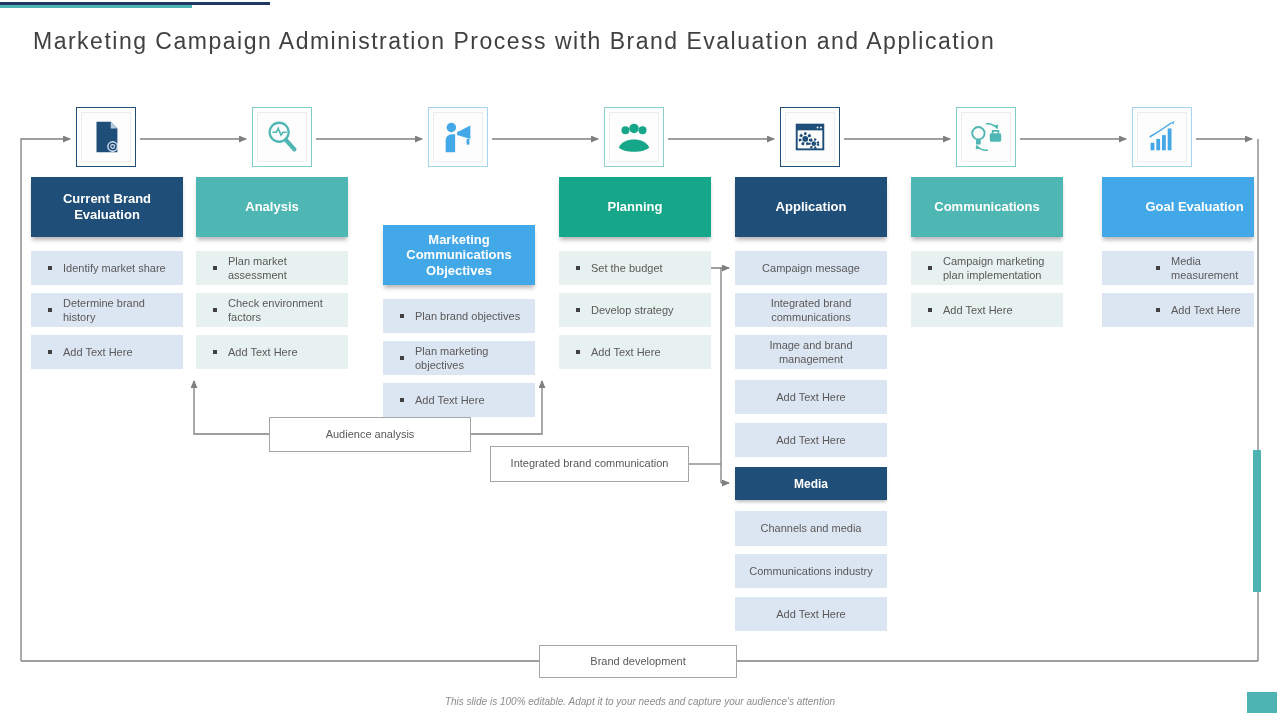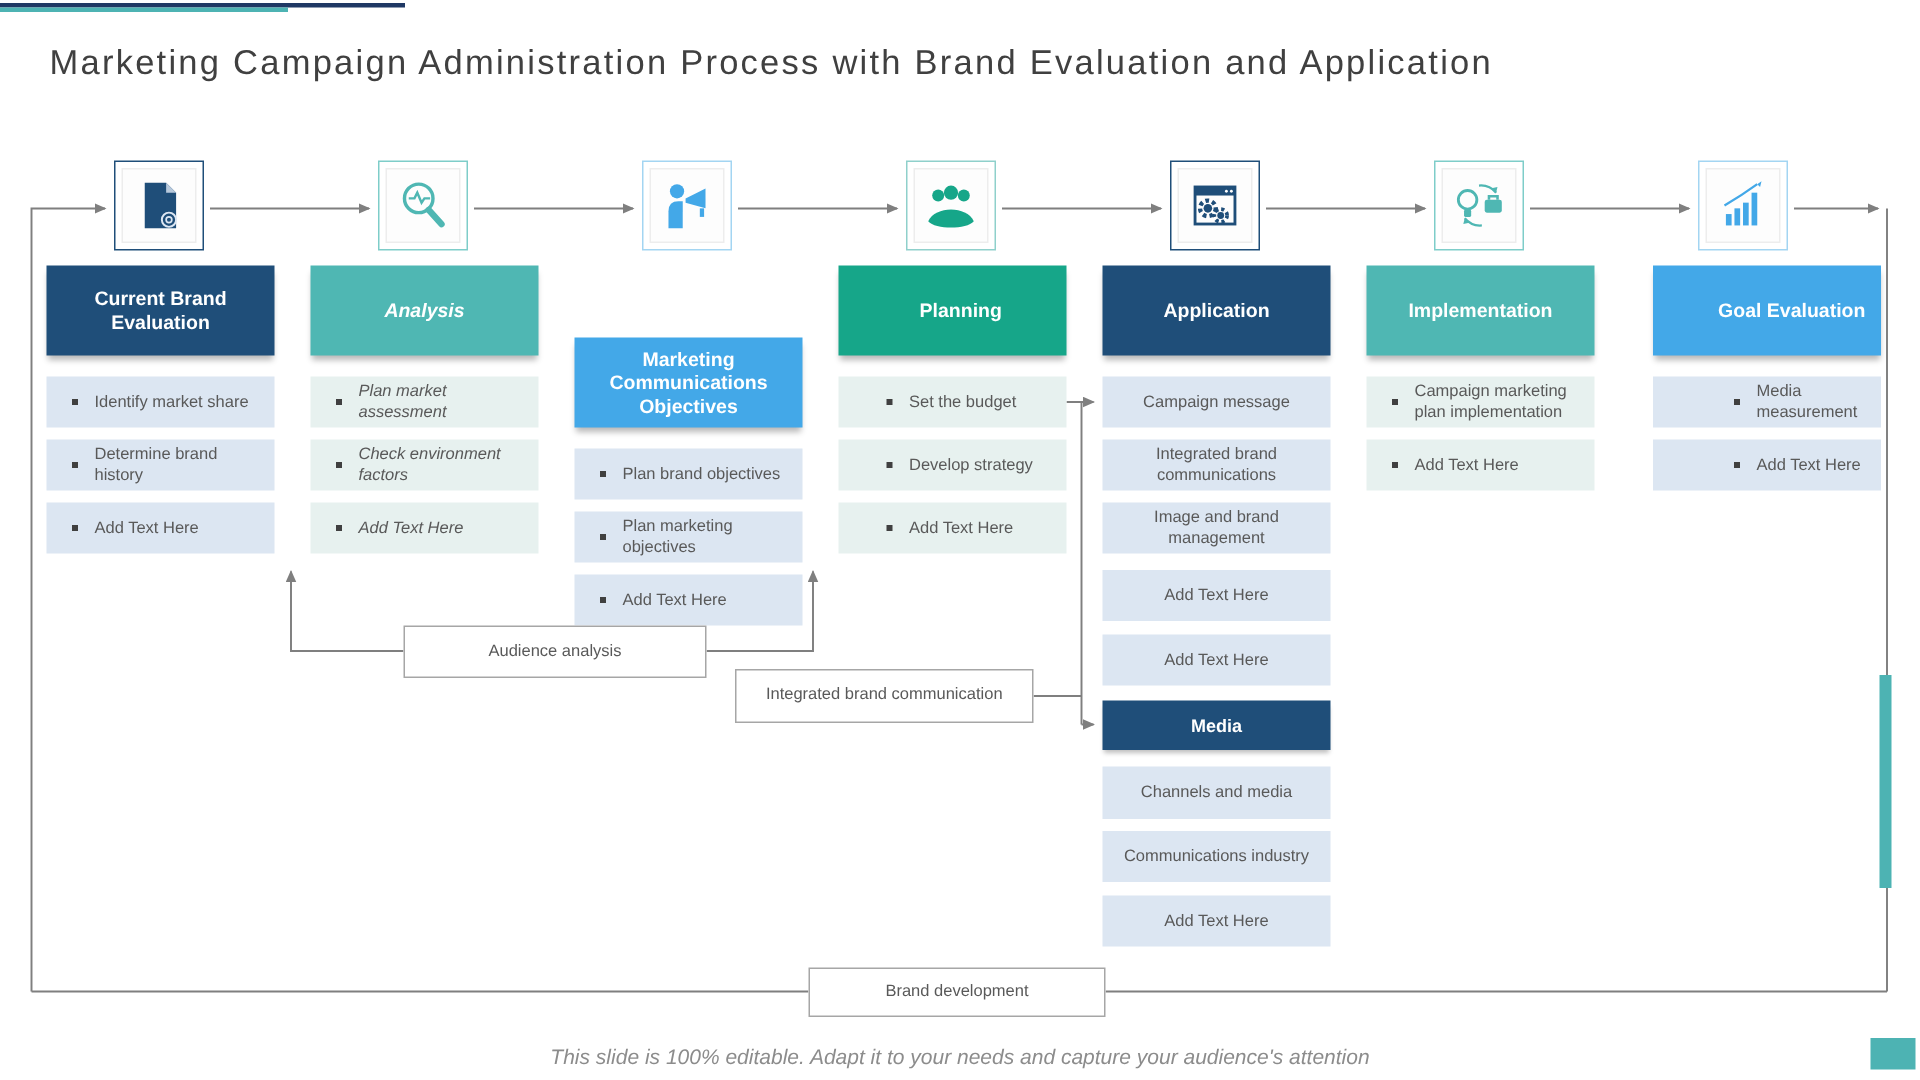--- a/index.html
+++ b/index.html
@@ -33,24 +33,24 @@
       color:#fff;font-weight:bold;font-size:12px;display:flex;align-items:center;
       justify-content:center;box-shadow:0 3px 3px -1px rgba(0,0,0,.25);text-align:right;}
   .cbox{position:absolute;background:#fff;border:1px solid #A6A6A6;display:flex;
         align-items:center;justify-content:center;font-size:11px;color:#595959;
         text-align:center;line-height:1.25;box-sizing:border-box;}
   .cbox-aa{left:269px;top:417px;width:202px;height:35px;}
   .cbox-ibc{left:490px;top:446px;width:199px;height:36px;}
   .cbox-bd{left:539px;top:645px;width:198px;height:33px;}
   .accent-bar{position:absolute;left:1253px;top:450px;width:8px;height:142px;background:#4DB3B3;}
   .accent-square{position:absolute;left:1247px;top:692px;width:30px;height:21px;background:#4DB3B3;}
-  .footer{position:absolute;left:0;top:696px;width:1280px;text-align:center;font-size:14px;
+  .footer{position:absolute;left:0;top:696px;width:1280px;text-align:center;font-size:10px;
           font-style:italic;color:#8C8C8C;}
   
-  .c1{left:31px;} .c2{left:207px;font-style:italic;} .c3{left:383px;margin-top:48px;} .c4{left:559px;padding-left:15px;}
+  .c1{left:31px;} .c2{left:196px;} .c3{left:383px;margin-top:48px;} .c4{left:559px;}
   .c5{left:735px;} .c6{left:911px;} .c7{left:1102px;padding-left:37px;}
   .i1{left:76px;} .i2{left:252px;} .i3{left:428px;} .i4{left:604px;}
   .i5{left:780px;} .i6{left:956px;} .i7{left:1132px;}
   
   .r1{top:251px;} .r2{top:293px;} .r3{top:335px;} .r4{top:380px;} .r5{top:423px;}
   .r6{top:511px;height:35px;} .r7{top:554px;} .r8{top:597px;}
 </style>
 </head>
 <body>
 
@@ -166,21 +166,21 @@
         <path d="M30 5 l3 -2 l-1 4 z" fill="#43A8E8"></path>
       </svg>
     </div>
   </div>
 
   <div class="hdr c1 h-navy">Current Brand Evaluation</div>
   <div class="hdr c2 h-teal">Analysis</div>
   <div class="hdr c3 h-blue">Marketing Communications Objectives</div>
   <div class="hdr c4 h-green">Planning</div>
   <div class="hdr c5 h-navy">Application</div>
-  <div class="hdr c6 h-teal">Implementation</div>
+  <div class="hdr c6 h-teal">Communications</div>
   <div class="hdr c7 h-blue">Goal Evaluation</div>
 
   <div class="it c1 r1 bg-lb">
       <span class="blt"></span>
       <span class="txt">Identify market share</span>
     </div>
   <div class="it c1 r2 bg-lb">
       <span class="blt"></span>
       <span class="txt">Determine brand history</span>
     </div>

